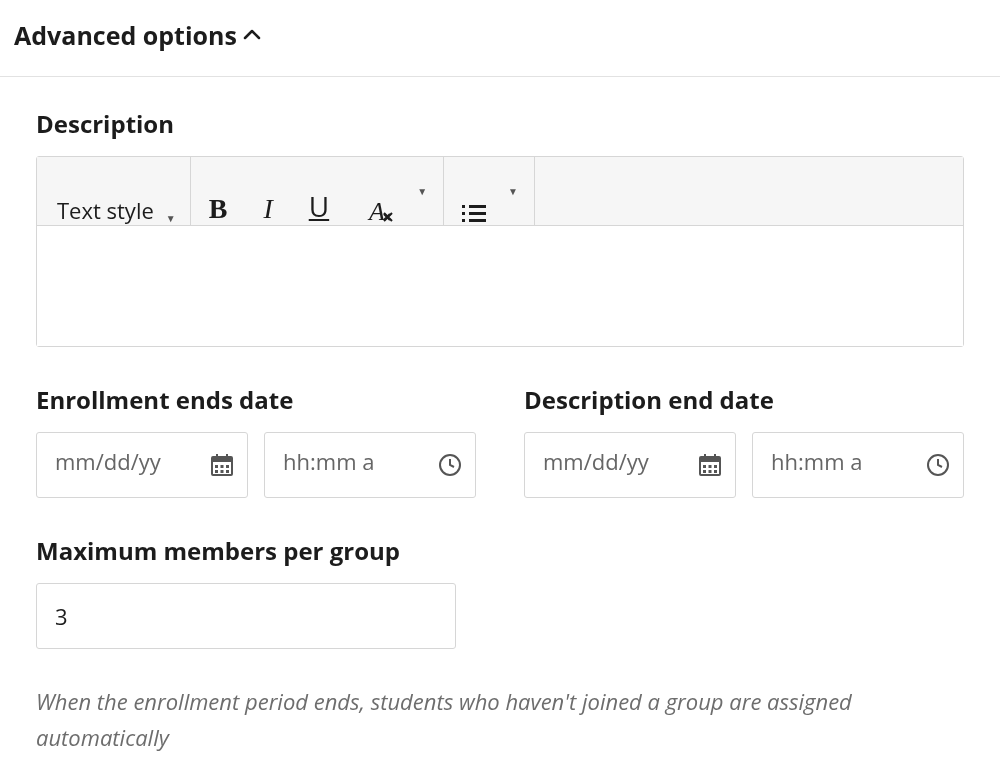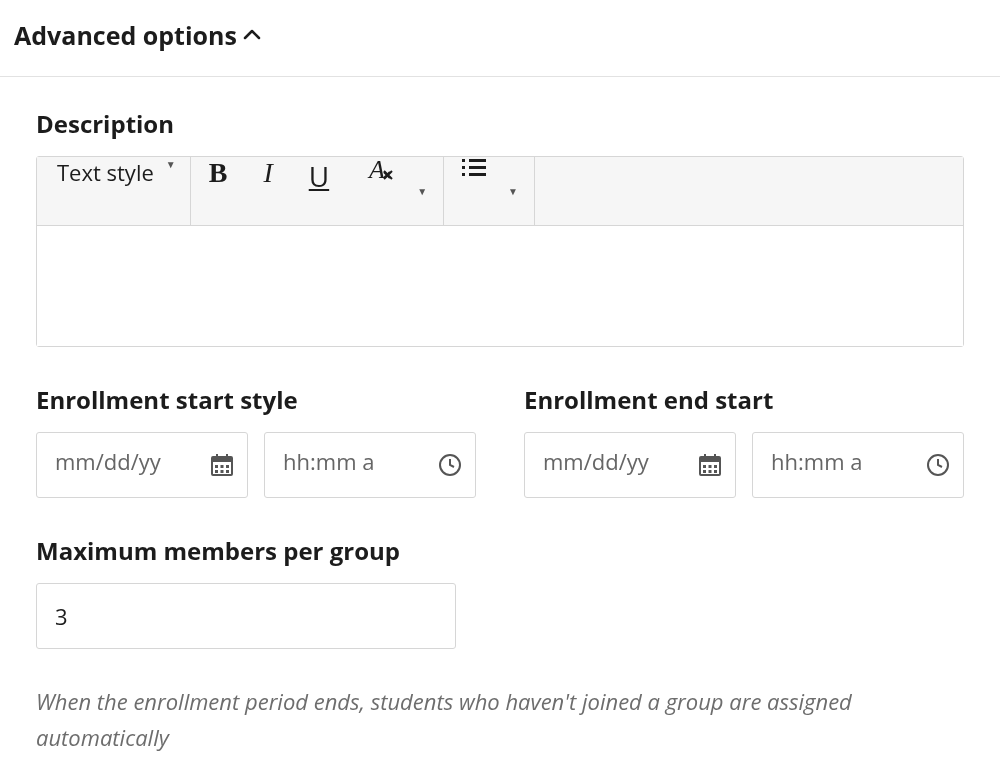--- a/index.html
+++ b/index.html
@@ -57,21 +57,21 @@
   }
   .tb-group {
     display: flex;
     align-items: center;
     border-right: 1px solid #d6d6d6;
     height: 68px;
   }
   .tb-btn {
     height: 68px;
     display: flex;
-    align-items: flex-start;
+    align-items: flex-end;
     justify-content: center;
     padding: 0 18px;
     cursor: pointer;
     font-size: 28px;
     color: #1c1c1c;
   }
   .tb-text-style {
     font-size: 22px;
     padding: 0 14px 0 20px;
     gap: 12px;
@@ -228,21 +228,21 @@
         </div>
       </div>
 
       <div class="tb-group" style="flex:1;border-right:none;"></div>
     </div>
     <div class="editor-area" contenteditable="true" style=""></div>
   </div>
 
   <div class="date-row">
     <div class="date-col">
-      <p class="field-label">Enrollment start style</p>
+      <p class="field-label">Enrollment ends date</p>
       <div class="input-row">
         <div class="input-wrap">
           <input type="text" placeholder="mm/dd/yy" style="">
           <span class="input-icon">
             <svg width="24" height="24" viewBox="0 0 24 24" fill="#555">
               <rect x="2" y="4" width="20" height="18" rx="1" fill="none" stroke="#555" stroke-width="2"></rect>
               <rect x="2" y="4" width="20" height="5" fill="#555"></rect>
               <rect x="6" y="1" width="2" height="5" fill="#555"></rect>
               <rect x="16" y="1" width="2" height="5" fill="#555"></rect>
               <rect x="5" y="12" width="3" height="3"></rect>
@@ -260,21 +260,21 @@
             <svg width="24" height="24" viewBox="0 0 24 24" fill="none" stroke="#555" stroke-width="2">
               <circle cx="12" cy="12" r="10"></circle>
               <polyline points="12 6 12 12 16 14"></polyline>
             </svg>
           </span>
         </div>
       </div>
     </div>
 
     <div class="date-col">
-      <p class="field-label">Enrollment end start</p>
+      <p class="field-label">Description end date</p>
       <div class="input-row">
         <div class="input-wrap">
           <input type="text" placeholder="mm/dd/yy" style="">
           <span class="input-icon">
             <svg width="24" height="24" viewBox="0 0 24 24" fill="#555">
               <rect x="2" y="4" width="20" height="18" rx="1" fill="none" stroke="#555" stroke-width="2"></rect>
               <rect x="2" y="4" width="20" height="5" fill="#555"></rect>
               <rect x="6" y="1" width="2" height="5" fill="#555"></rect>
               <rect x="16" y="1" width="2" height="5" fill="#555"></rect>
               <rect x="5" y="12" width="3" height="3"></rect>

